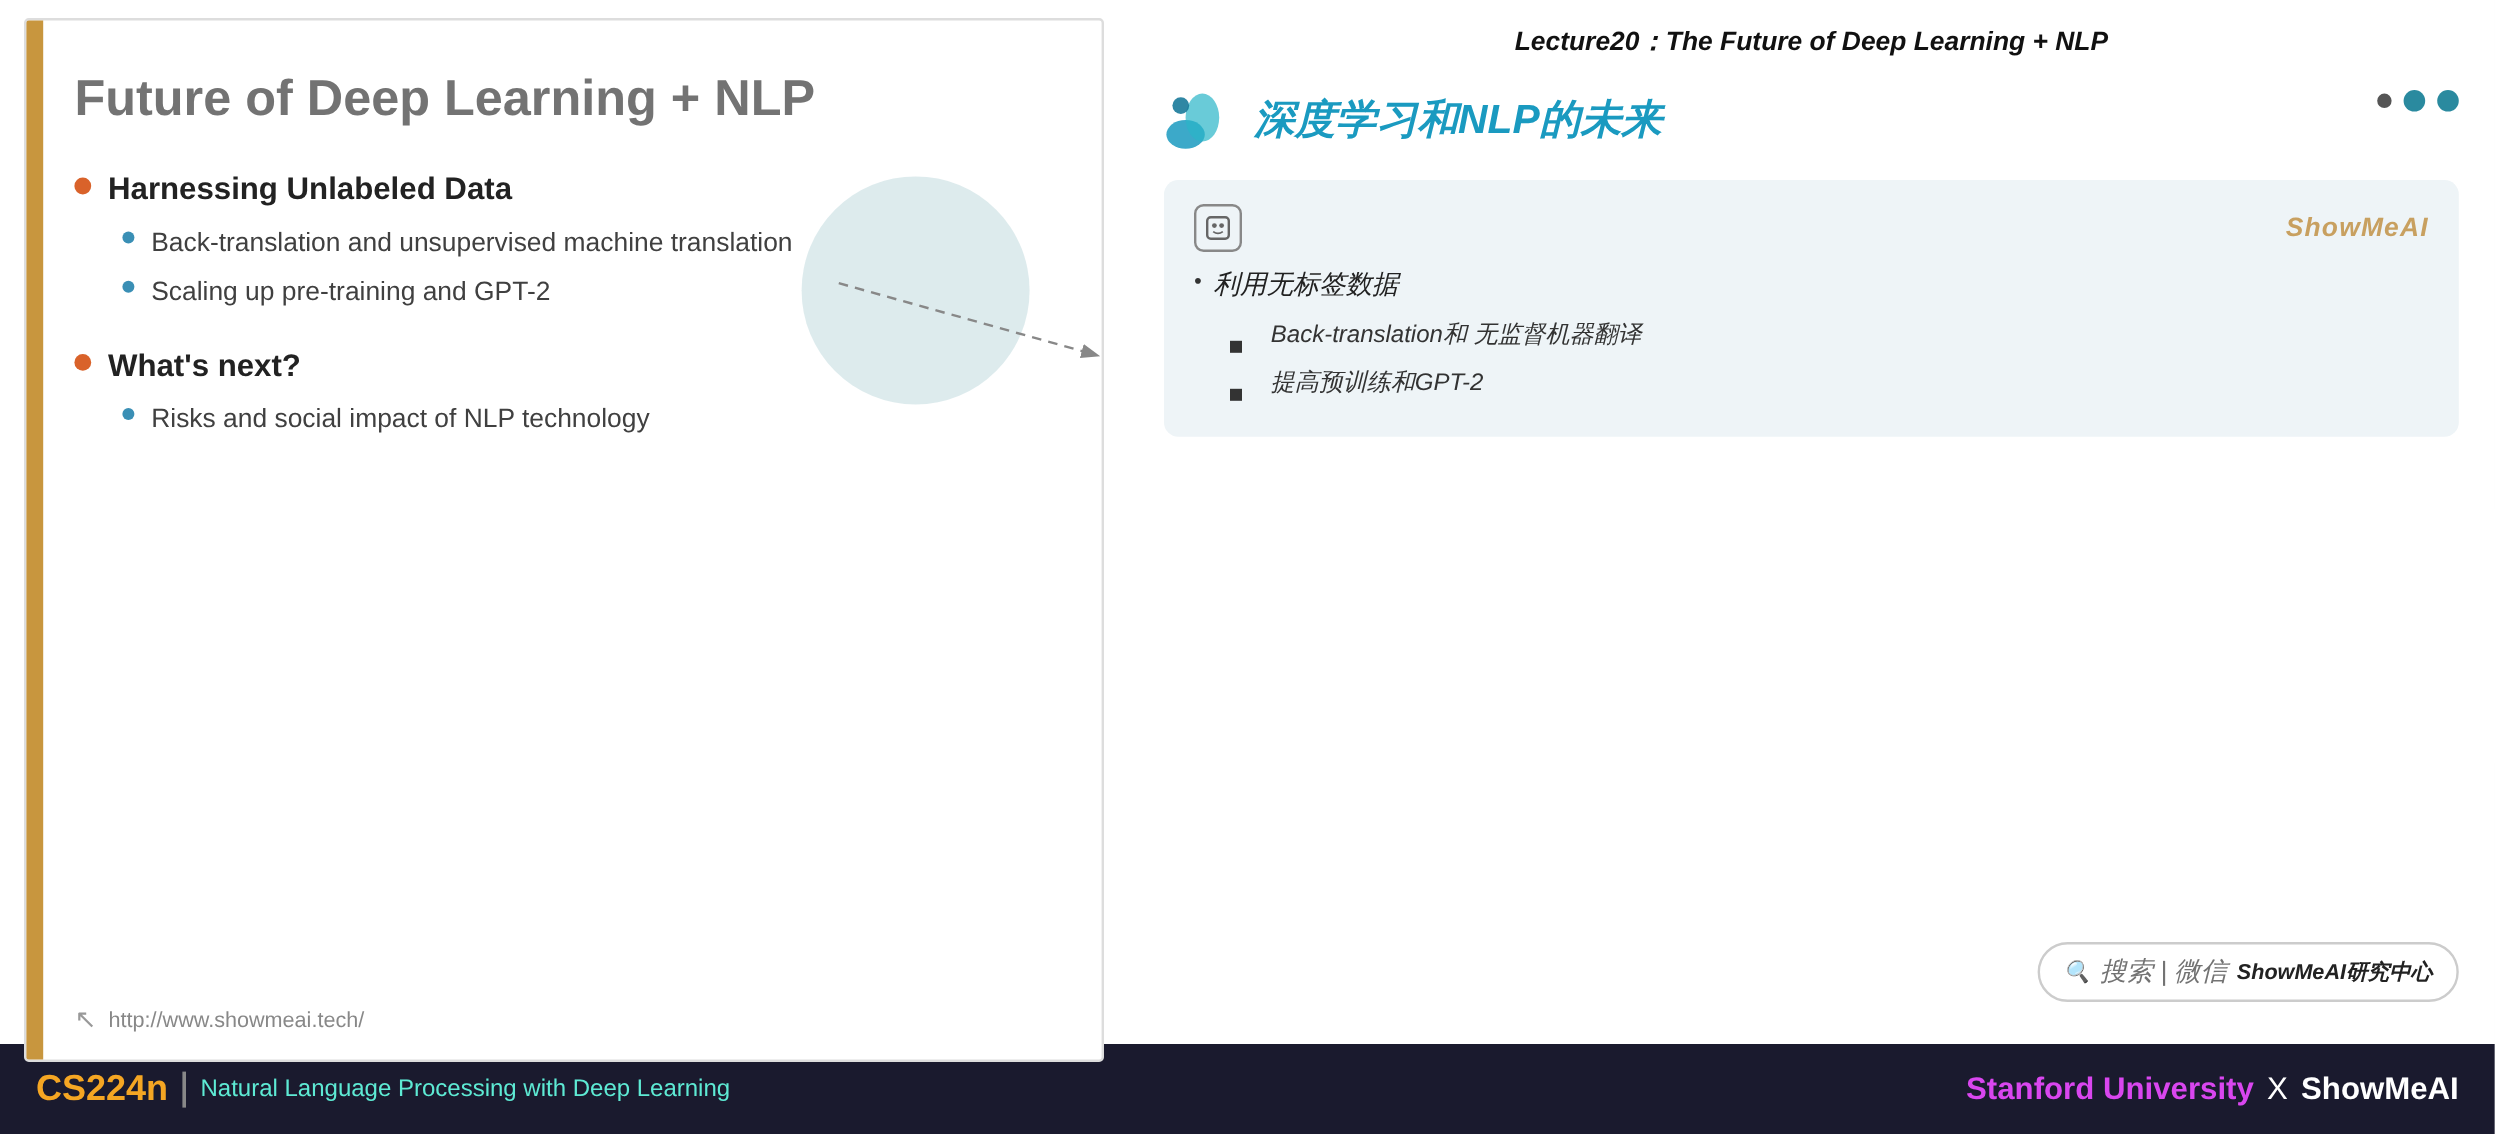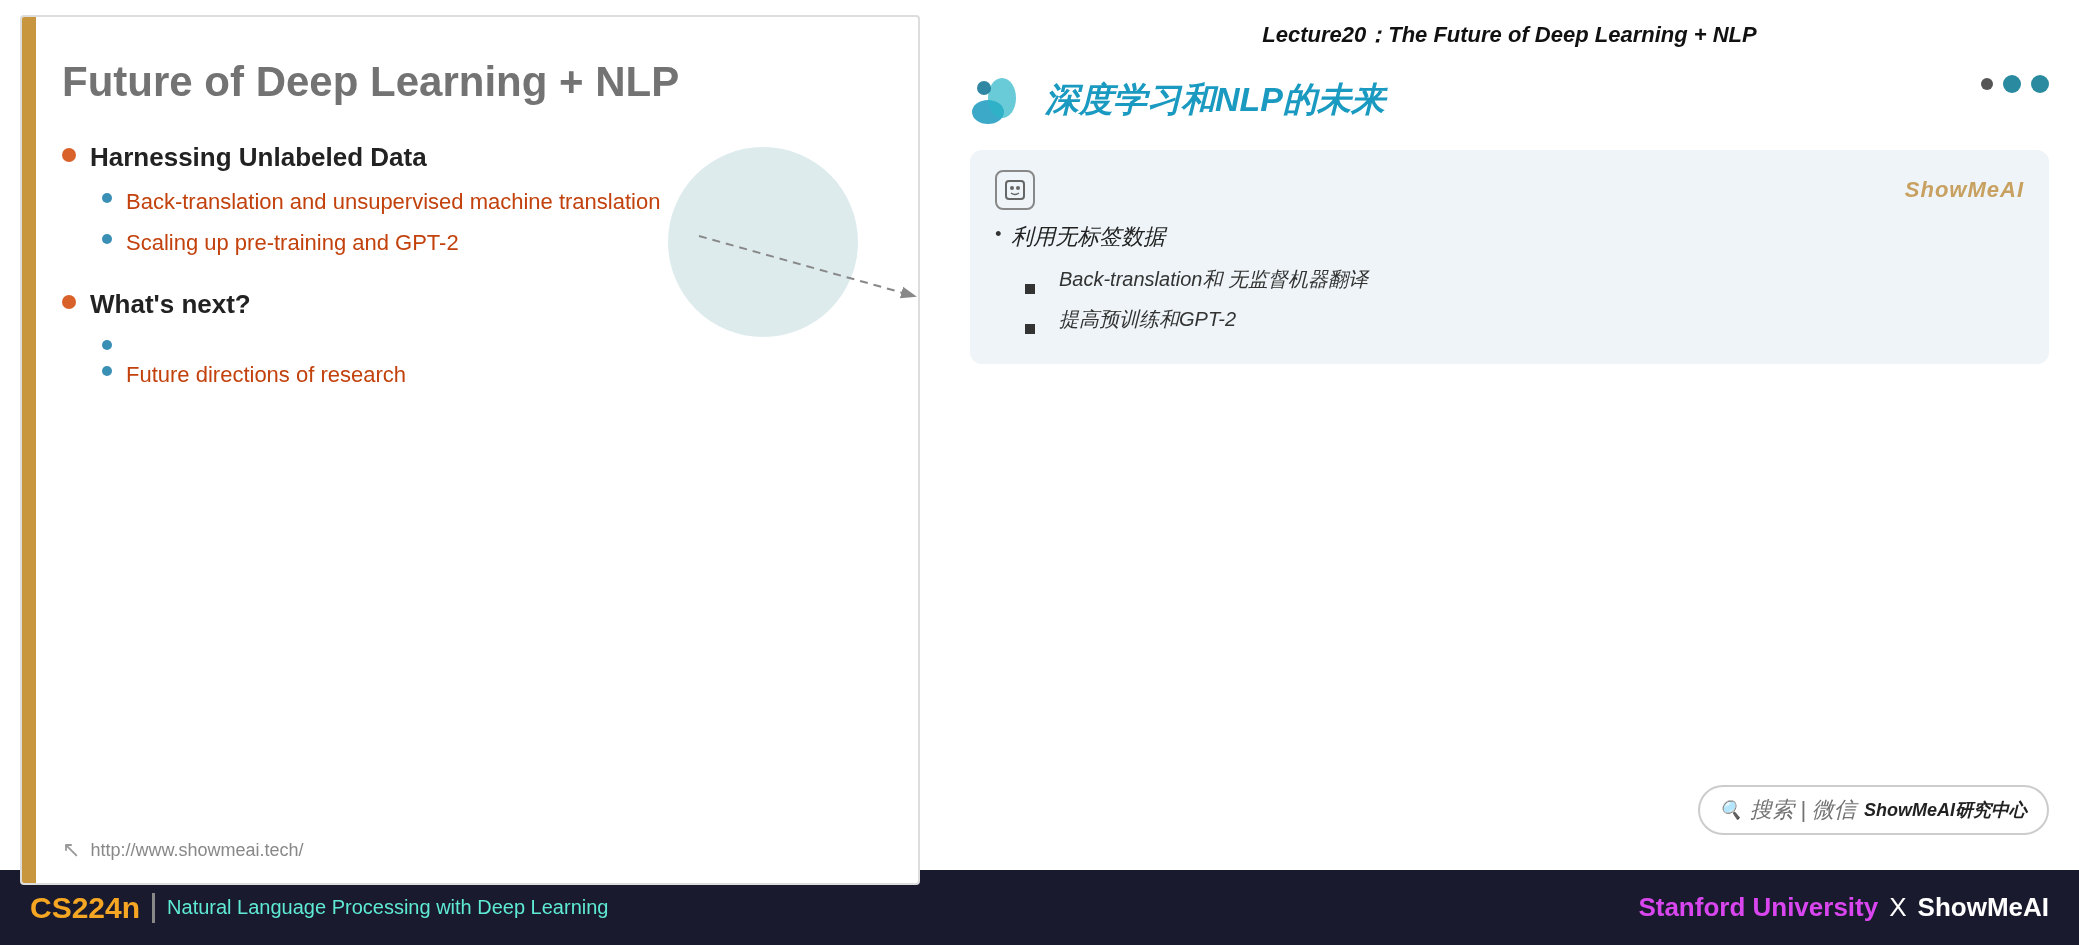--- a/index.html
+++ b/index.html
@@ -92,21 +92,21 @@
       height: 10px;
       background: #3a8fb5;
       border-radius: 50%;
       margin-right: 14px;
       margin-top: 8px;
       flex-shrink: 0;
     }
 
     .bullet-sub-text {
       font-size: 22px;
-      color: #c2410c;
+      color: #404040;
       line-height: 1.5;
     }
 
     
     .deco-circle {
       position: absolute;
       width: 190px;
       height: 190px;
       background: rgba(180, 210, 215, 0.45);
       border-radius: 50%;
@@ -394,24 +394,21 @@
           </div>
         </div>
 
         <div class="slide-section">
           <div class="bullet-main">
             <div class="bullet-dot-orange"></div>
             <span class="bullet-main-text">What's next?</span>
           </div>
           <div class="bullet-sub">
             <div class="bullet-dot-blue"></div>
-          </div>
-          <div class="bullet-sub">
-            <div class="bullet-dot-blue"></div>
-            <span class="bullet-sub-text">Future directions of research</span>
+            <span class="bullet-sub-text">Risks and social impact of NLP technology</span>
           </div>
         </div>
       </div>
 
       <svg class="dashed-line" viewBox="0 0 900 870" preserveAspectRatio="none">
         <line x1="680" y1="220" x2="895" y2="280" stroke="#888" stroke-width="2" stroke-dasharray="8,6" marker-end="url(#arrow)"></line>
         <defs>
           <marker id="arrow" markerWidth="8" markerHeight="8" refX="6" refY="3" orient="auto">
             <path d="M0,0 L0,6 L8,3 z" fill="#888"></path>
           </marker>

